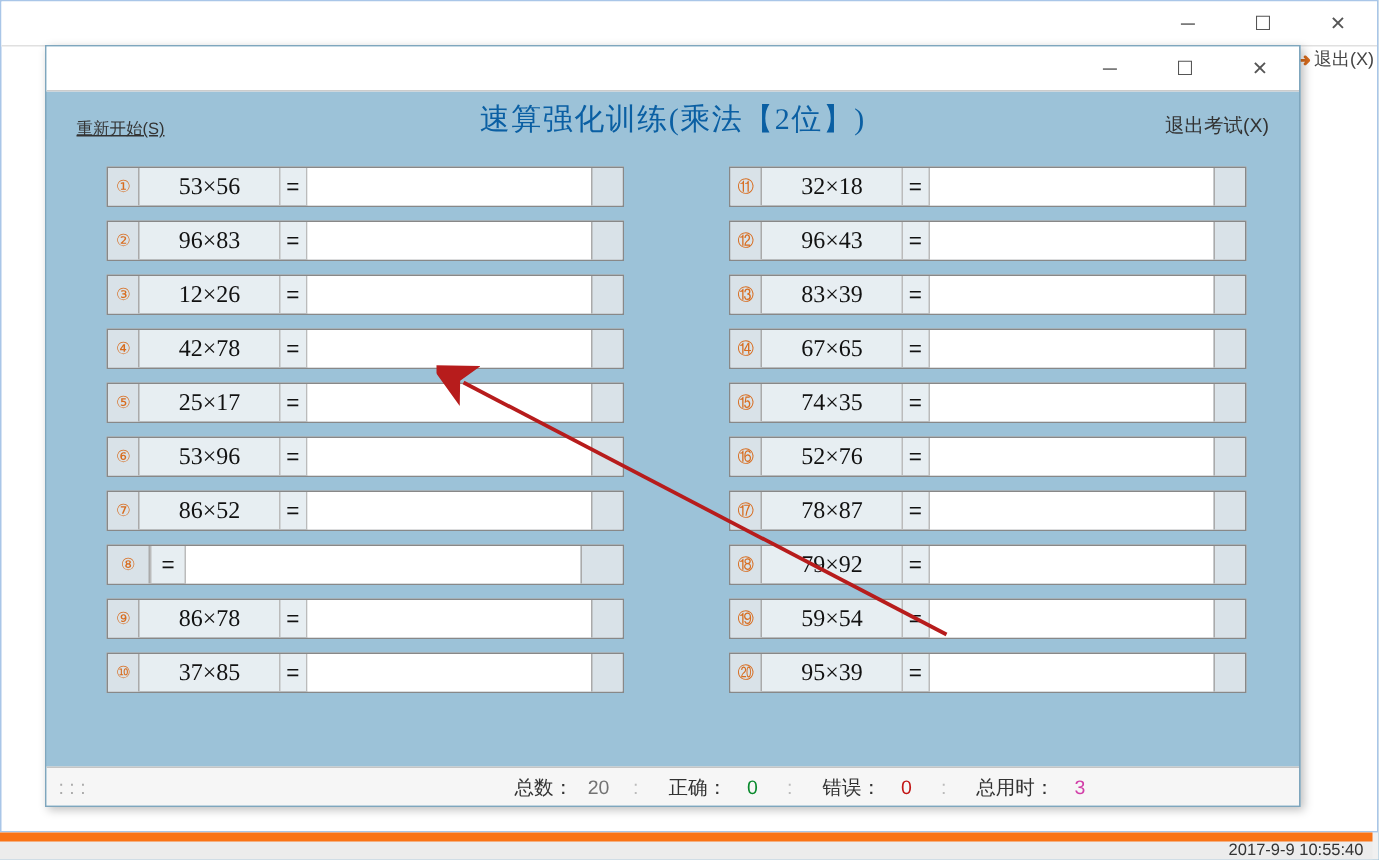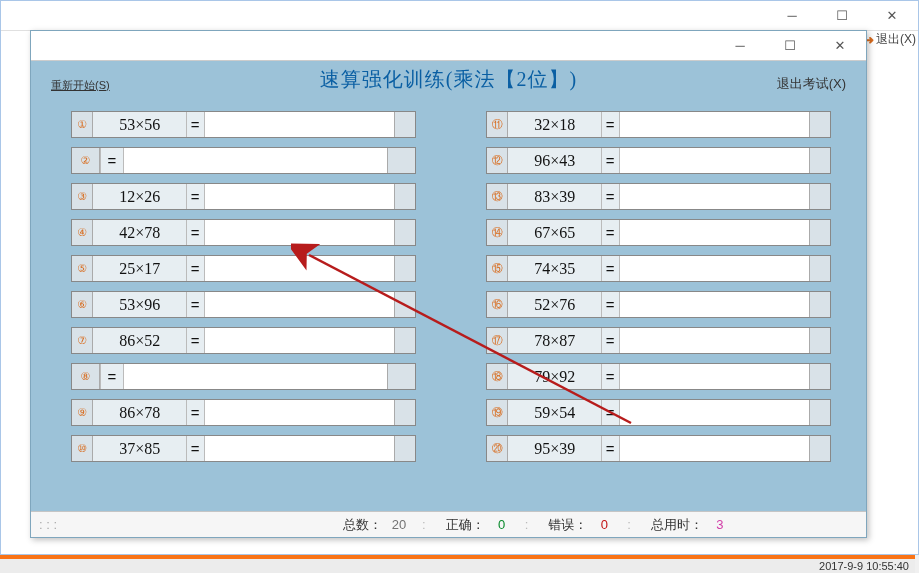--- a/index.html
+++ b/index.html
@@ -193,21 +193,21 @@
   .val-wrong { color: #c21515; }
   .val-time { color: #d23ea8; }
 
   .taskbar-time {
     position: absolute;
     right: 4px;
     bottom: 0;
     width: 915px;
     height: 18px;
     background: #ececec;
-    border-top: 4px solid #f97316;
+    border-top: 6px solid #f97316;
     font-size: 11px;
     color: #333;
     display: flex;
     justify-content: flex-end;
     align-items: center;
     padding-right: 6px;
   }
 
   
   .arrow {
@@ -249,20 +249,21 @@
     <div class="col" id="col-left">
         <div class="problem-row">
           <div class="num-cell">①</div>
           <div class="expr-cell">53×56</div>
           <div class="eq-cell">=</div>
           <input class="ans-cell" type="text" style="">
           <div class="tail-cell"></div>
         </div>
         <div class="problem-row">
           <div class="num-cell">②</div>
+          <div class="expr-cell">96×83</div>
           <div class="eq-cell">=</div>
           <input class="ans-cell" type="text" style="">
           <div class="tail-cell"></div>
         </div>
         <div class="problem-row">
           <div class="num-cell">③</div>
           <div class="expr-cell">12×26</div>
           <div class="eq-cell">=</div>
           <input class="ans-cell" type="text" style="">
           <div class="tail-cell"></div>

